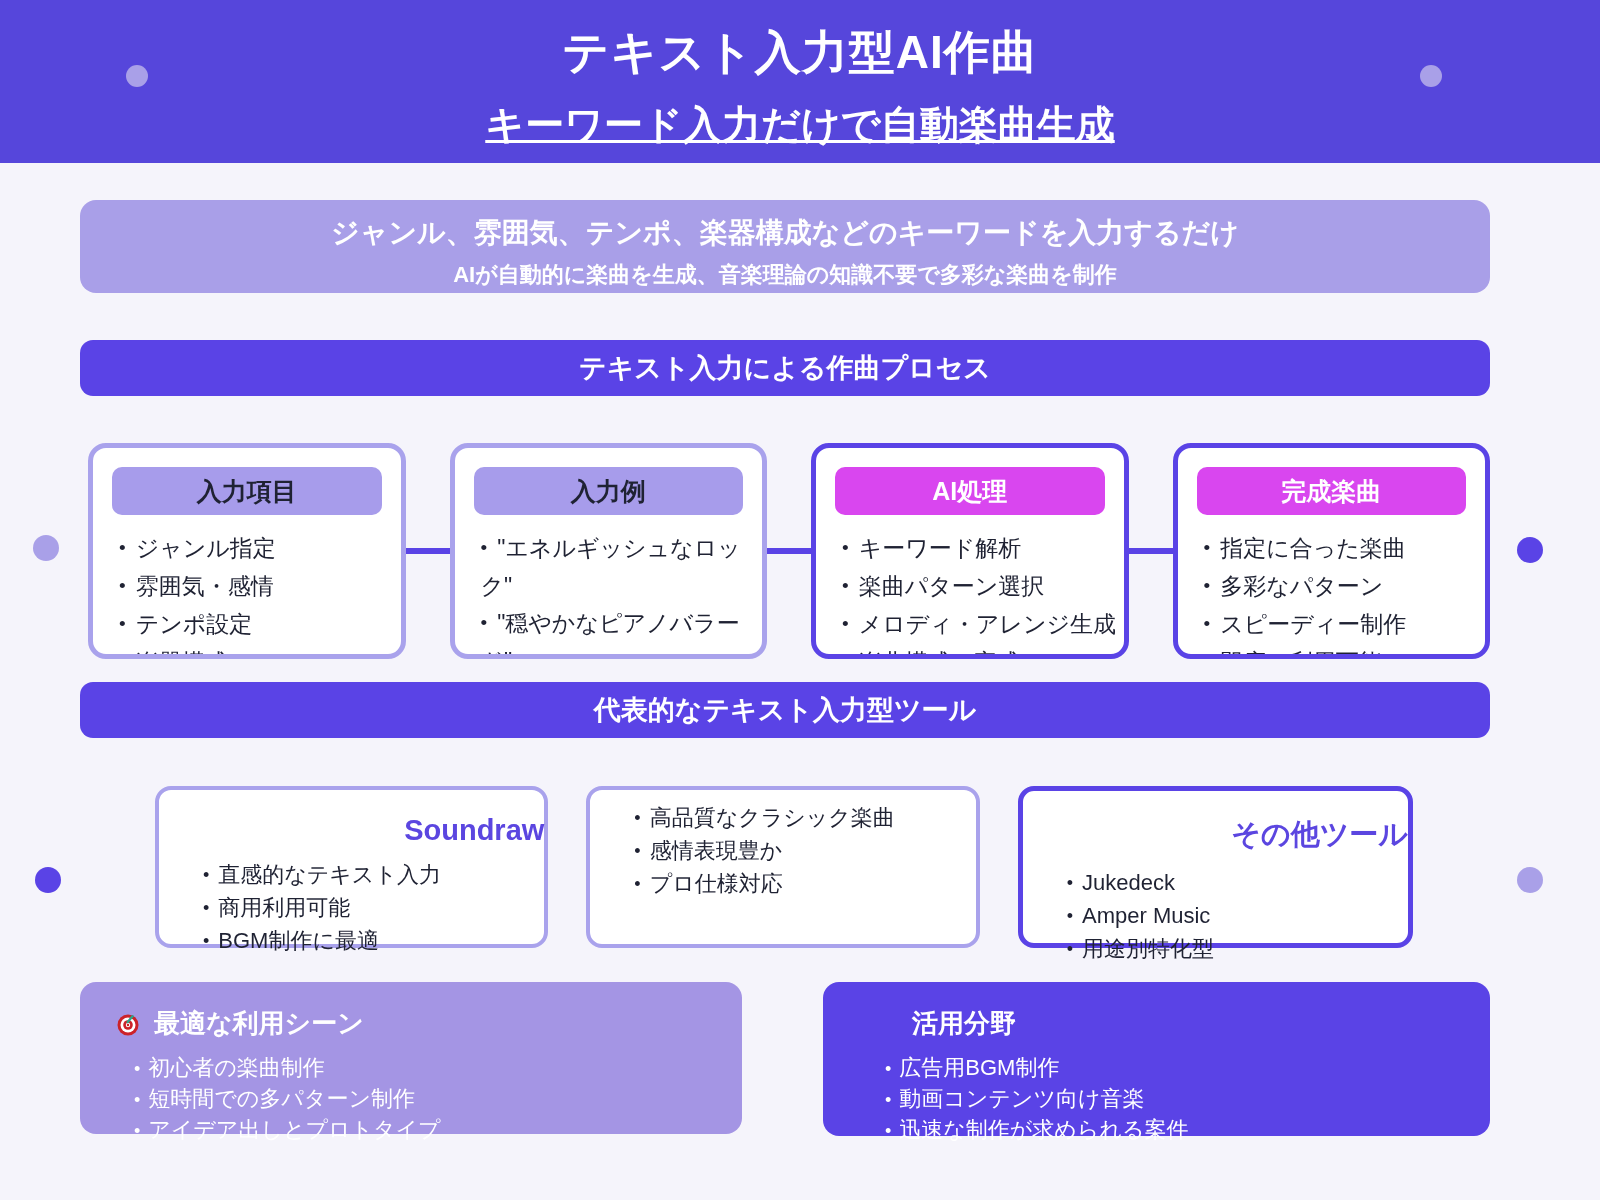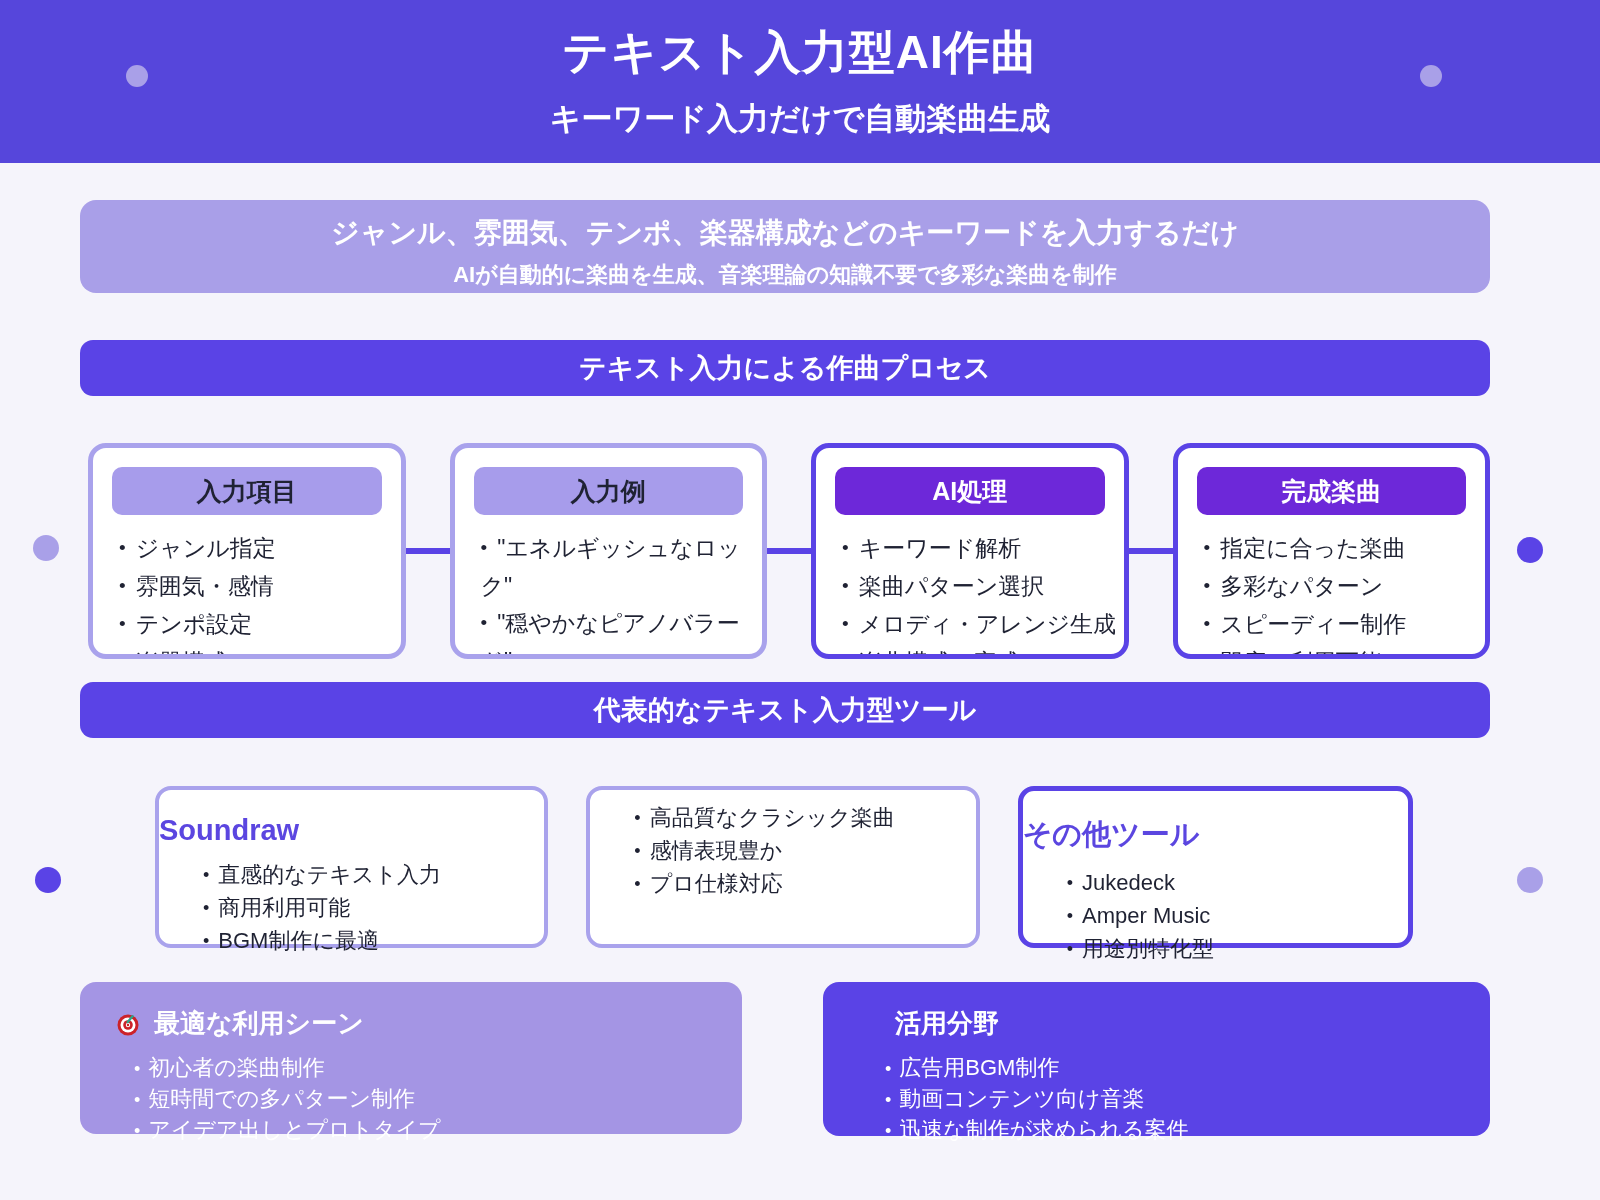--- a/index.html
+++ b/index.html
@@ -11,21 +11,21 @@
     color:#1F2233;
     overflow:hidden;
   }
 
   
   .header {
     position:absolute; top:0; left:0; width:1600px; height:163px;
     background:#5646DB; text-align:center; color:#fff;
   }
   .header h1 { padding-top:22px; font-size:46px; font-weight:bold; letter-spacing:1px; }
-  .header h2 { padding-top:14px; font-size:31px; font-weight:bold; }
+  .header h2 { padding-top:14px; font-size:39px; font-weight:bold;text-decoration:underline; }
 
   
   .dot { position:absolute; border-radius:50%; }
   .dot.light { background:#A9A0E8; }
   .dot.dark  { background:#5A43E6; }
   .dot-tl { top:65px;  left:126px;  width:22px; height:22px; }
   .dot-tr { top:65px;  left:1420px; width:22px; height:22px; }
   .dot-ml { top:535px; left:33px;   width:26px; height:26px; }
   .dot-mr { top:537px; left:1517px; width:26px; height:26px; }
   .dot-bl { top:867px; left:35px;   width:26px; height:26px; }
@@ -63,42 +63,42 @@
     border-radius:18px; overflow:hidden;
   }
   .pcard.light { border:5px solid #A9A2EC; }
   .pcard.dark  { border:5px solid #5A43E6; }
   .pcard-head {
     margin:19px 19px 0; height:48px; border-radius:10px;
     display:flex; align-items:center; justify-content:center;
     font-size:25px; font-weight:bold;
   }
   .pcard.light .pcard-head { background:#A79CEB; color:#1F2233; }
-  .pcard.dark  .pcard-head { background:#6d28d9; color:#ffffff; }
+  .pcard.dark  .pcard-head { background:#d946ef; color:#ffffff; }
   .blist { list-style:none; margin:15px 6px 0 26px; font-size:23px; line-height:37px; }
   .blist li::before { content:"•"; font-size:19px; margin-right:10px; position:relative; top:-2px; }
 
   
   .tools-row {
     position:absolute; top:786px; left:155px; width:1258px; height:162px;
     display:flex; gap:38px;
   }
   .tcard { flex:1; background:#ffffff; border-radius:16px; }
   .tcard.light { border:4px solid #A9A2EC; }
   .tcard.dark  { border:5px solid #5A43E6; }
-  .tcard-head { margin-top:24px; text-align:left; font-size:29px; font-weight:bold; color:#5B46E0; }
+  .tcard-head { margin-top:24px; text-align:right; font-size:29px; font-weight:bold; color:#5B46E0; }
   .tlist { list-style:none; margin:12px 10px 0 44px; font-size:22px; line-height:31px; }
   .tlist li::before { content:"•"; font-size:18px; margin-right:9px; position:relative; top:-1px; }
 
   
   .bbox { position:absolute; top:982px; border-radius:16px; color:#fff; }
   .bbox-left  { left:80px;  width:662px; height:152px; background:#A495E4; padding:24px 0 0 36px; }
   .bbox-right { left:823px; width:667px; height:154px; background:#5A43E6; padding:24px 0 0 44px; }
   .bbox-title { display:flex; align-items:center; gap:12px; font-size:26px; font-weight:bold; }
-  .bbox-right .bbox-title { margin-left:28px; }
+  .bbox-right .bbox-title { margin-left:45px; }
   .bbox-list { list-style:none; margin:12px 0 0 18px; font-size:22px; font-weight:normal; line-height:30px; }
   .bbox-list li::before { content:"•"; font-size:18px; margin-right:8px; }
   .target-icon { width:26px; height:26px; flex:0 0 26px; }
 </style>
 </head>
 <body>
 
 <div class="header">
   <h1>テキスト入力型AI作曲</h1>
   <h2>キーワード入力だけで自動楽曲生成</h2>

